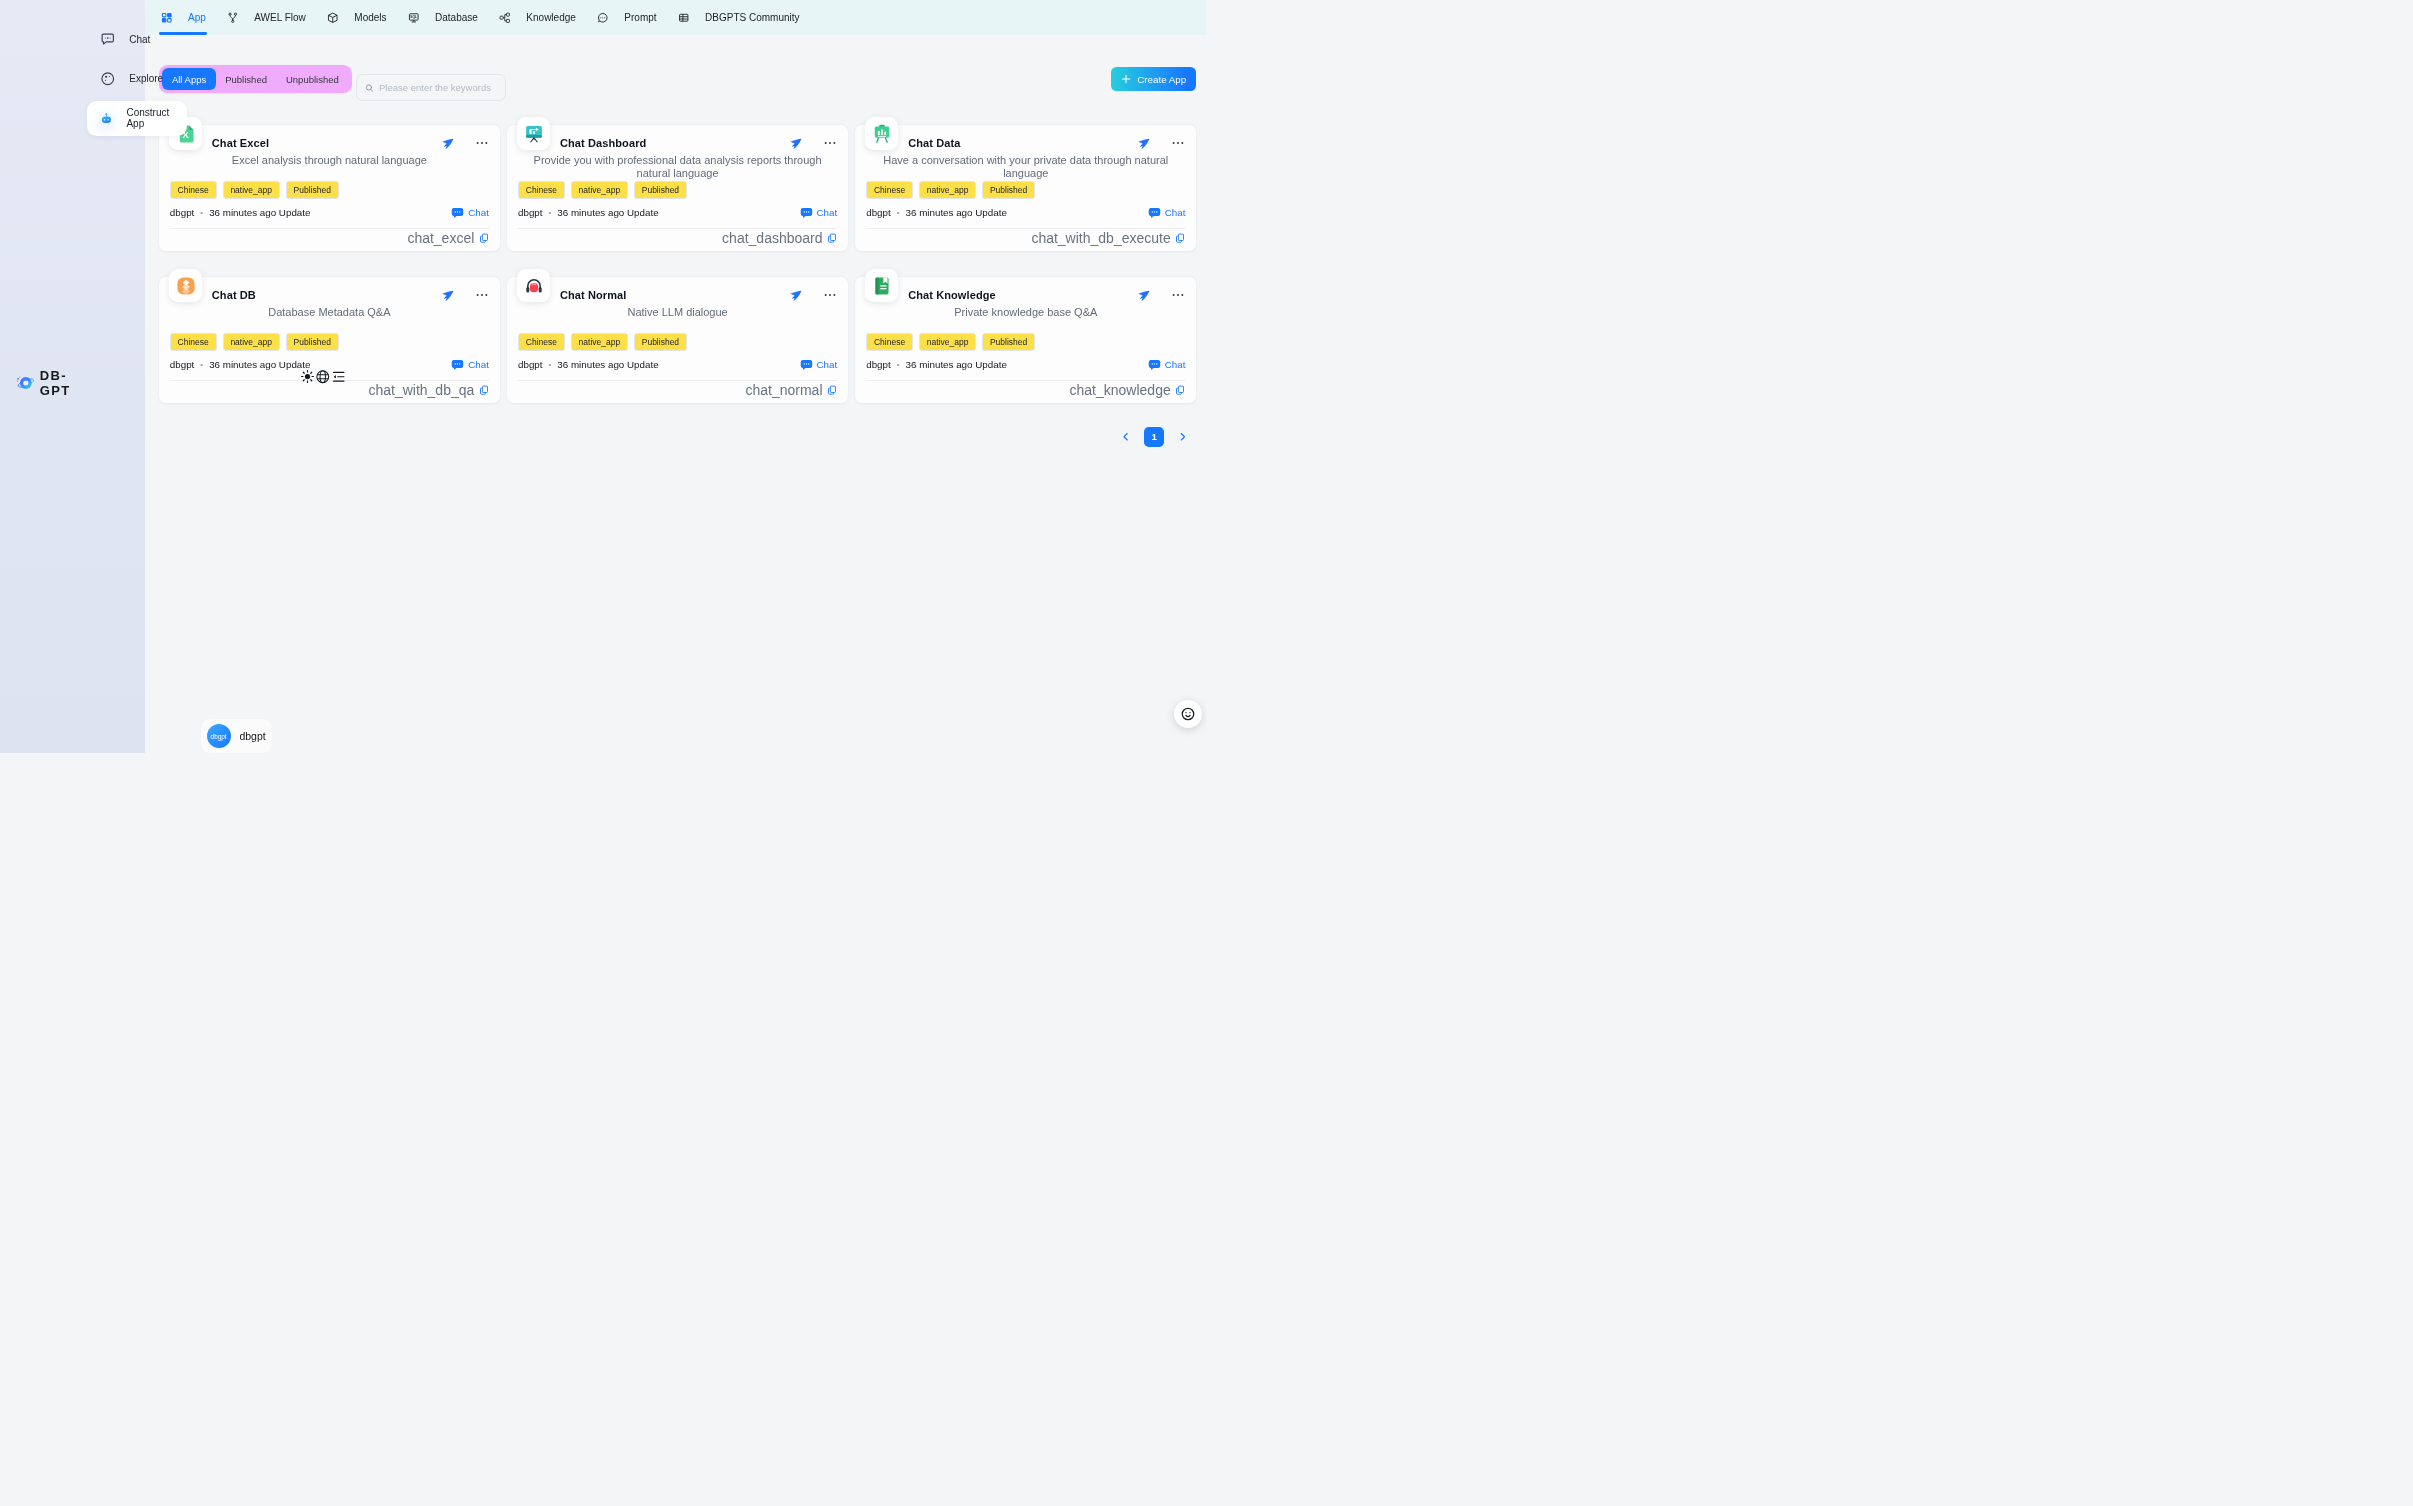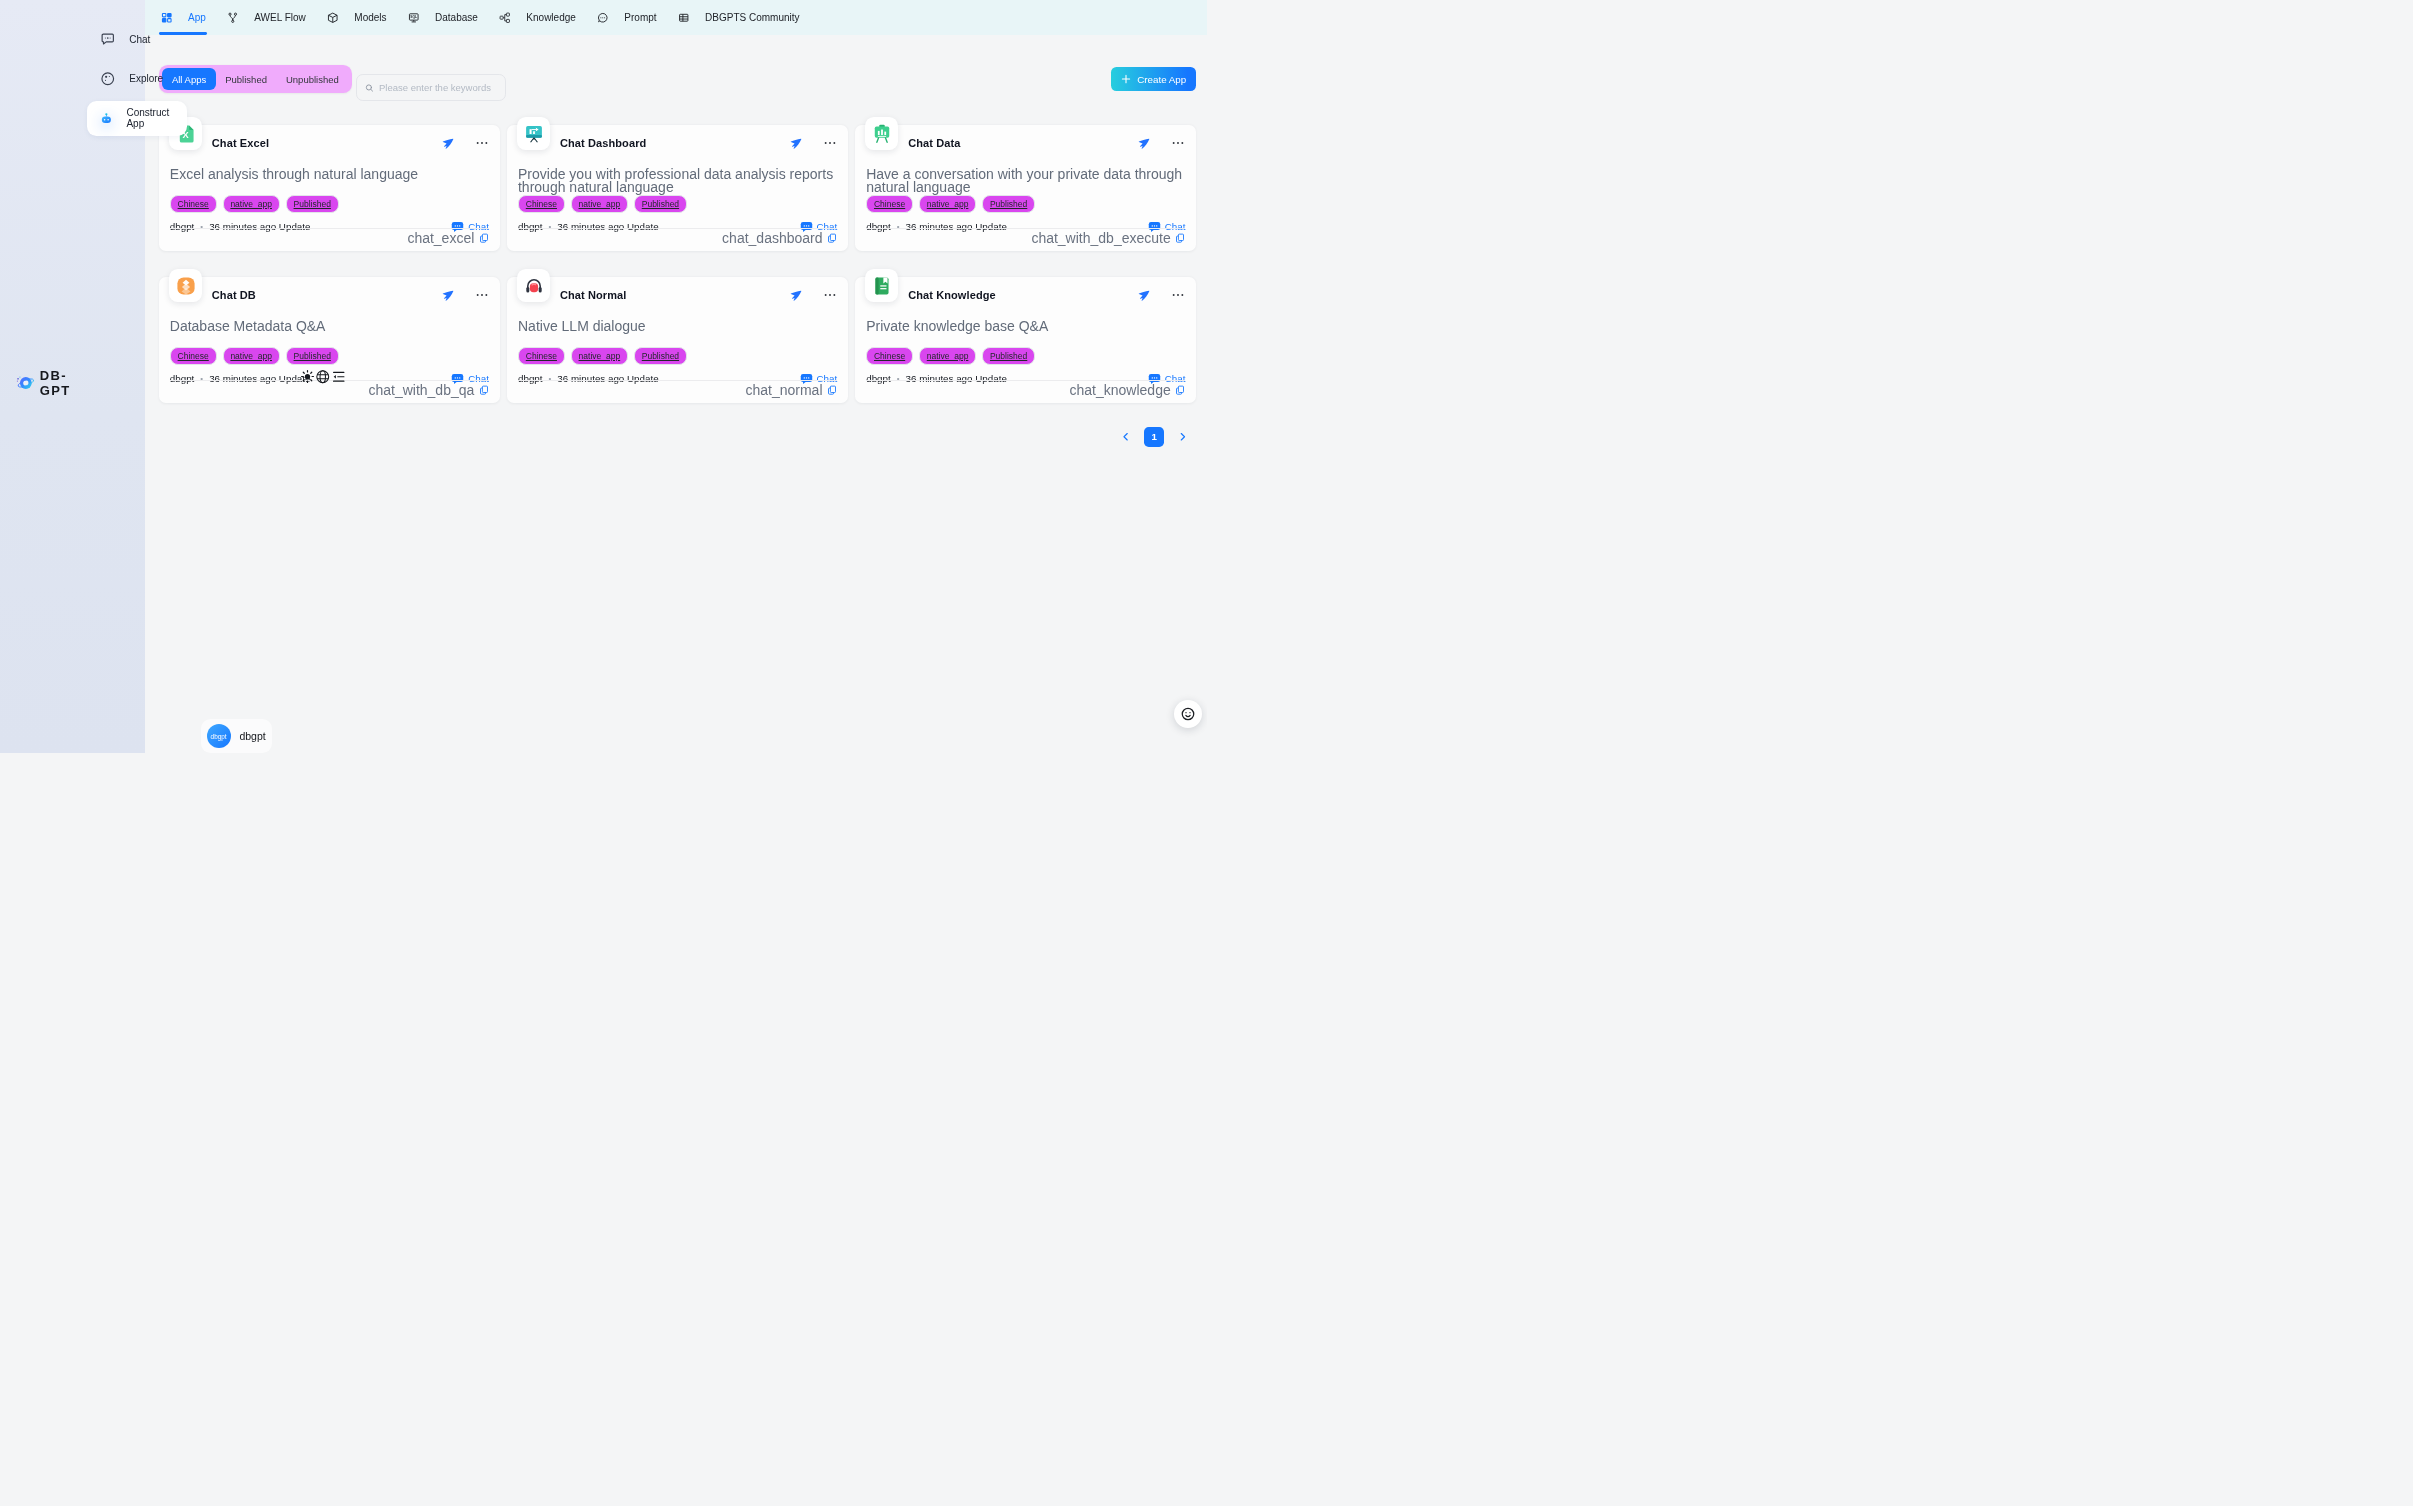--- a/index.html
+++ b/index.html
@@ -40,23 +40,23 @@
   .create-btn { margin-left:auto; height:24px; padding:0 10px; border:none; border-radius:5.4px; background:linear-gradient(90deg,#27cede 0%,#1677ff 90%); color:#fff; font-size:9.8px; display:flex; align-items:center; gap:6px; cursor:pointer; font-family:"Liberation Sans",sans-serif; }
 
   
   .grid { margin-top:24px; display:grid; grid-template-columns:repeat(3,1fr); column-gap:7.4px; row-gap:26px; }
   .card { position:relative; background:#fdfdfd; border-radius:6.8px; height:126px; box-shadow:0 0.7px 2.7px rgba(20,30,50,0.06); padding:0 10.8px; cursor:pointer; }
   .card-icon { position:absolute; top:-8px; left:10px; width:33px; height:33px; background:#fff; border-radius:8.8px; box-shadow:0 2px 6.8px rgba(20,30,50,0.10); display:flex; align-items:center; justify-content:center; }
   .card-head { display:flex; align-items:center; padding-top:10px; padding-left:42px; height:26px; }
   .card-title { font-size:11px; font-weight:700; color:#101420; letter-spacing:0.1px; }
   .head-bird { margin-left:auto; display:flex; cursor:pointer; }
   .head-dots { margin-left:22px; margin-right:1.4px; display:flex; cursor:pointer; }
-  .card-desc { margin-top:17px; font-size:14px; color:#626b79; height:27px; line-height:13px; overflow:hidden; }
+  .card-desc { margin-top:3px; font-size:11px; color:#626b79; height:27px; line-height:13px; overflow:hidden;text-align:center; }
   .card-tags { display:flex; gap:6px; }
-  .tag { font-size:8.5px; color:#23262c; background:#d946ef; border:0.7px solid #e2e5e9; border-radius:8px; padding:2.7px 6.8px; line-height:1.25;text-decoration:underline; }
+  .tag { font-size:8.5px; color:#23262c; background:#fde047; border:0.7px solid #e2e5e9; border-radius:3px; padding:2.7px 6.8px; line-height:1.25; }
   .card-meta { margin-top:7.4px; display:flex; align-items:center; font-size:9.8px; color:#14181f; }
   .dot-sep { color:#9aa1ab; margin:0 6px; font-size:8px; }
   .chat-link { margin-left:auto; display:flex; align-items:center; gap:4px; color:#1677ff; font-size:9.8px; cursor:pointer; text-decoration:none; }
   .card-divider { position:absolute; left:10.8px; right:10.8px; bottom:22px; height:0.7px; background:#ececee; }
   .card-foot { position:absolute; right:10.8px; bottom:5.4px; display:flex; align-items:center; gap:4.7px; color:#6a7280; font-size:14px; }
   .copy-btn { display:flex; cursor:pointer; }
 
   
   .pagination { margin-top:24px; display:flex; justify-content:flex-end; align-items:center; gap:14px; padding-right:8.8px; }
   .page-arrow { display:flex; cursor:pointer; }

